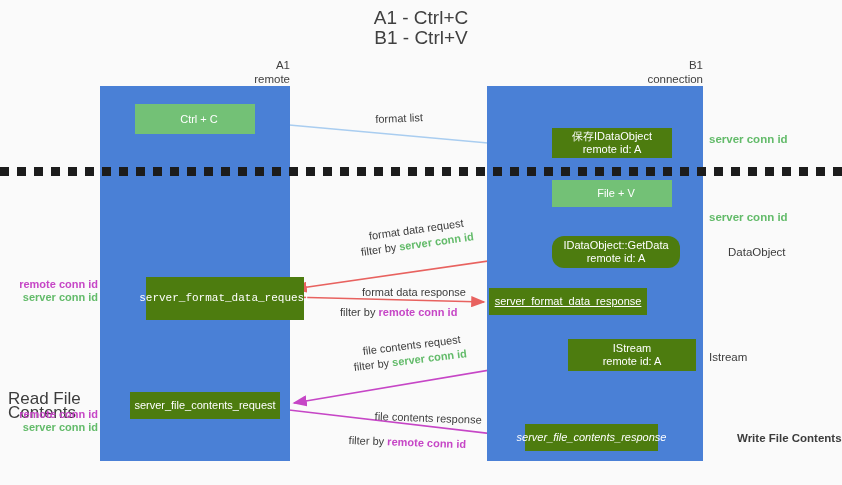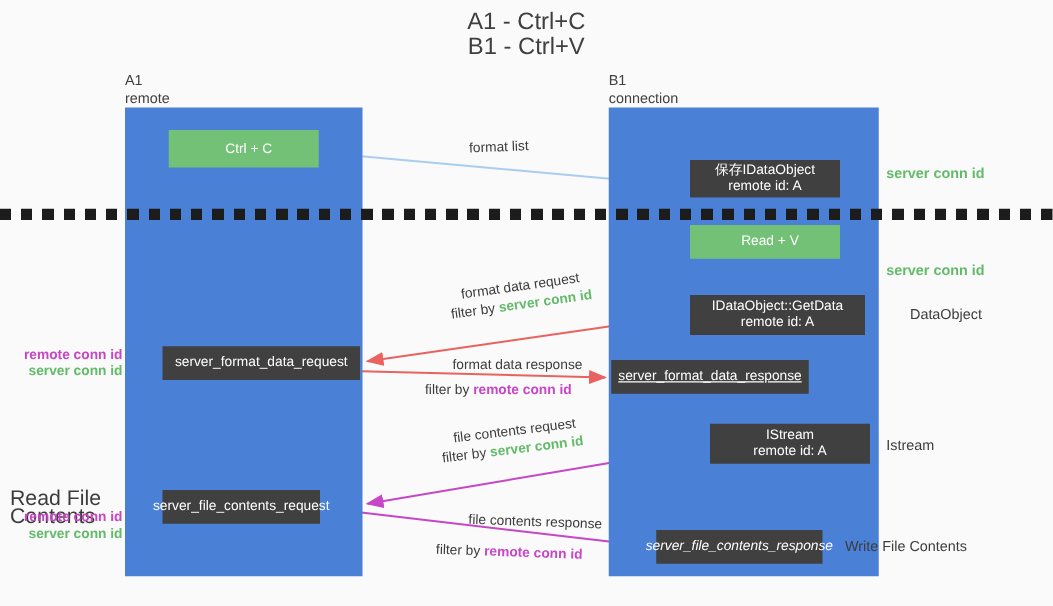--- a/index.html
+++ b/index.html
@@ -32,21 +32,21 @@
     font-size: 19px;
     line-height: 20px;
     color: #404040;
     white-space: pre-line;
   }
 
   
   .col-header {
     font-size: 11.5px;
     line-height: 14px;
-    text-align: left;
+    text-align: right;
     color: #404040;
     white-space: pre-line;
   }
   #hdr-a1 { top: 58px; left: 100px; width: 190px; }
   #hdr-b1 { top: 58px; left: 487px; width: 216px; }
 
   
   .lane {
     background: #4a80d6;
     top: 86px;
@@ -75,48 +75,48 @@
     align-items: center;
     justify-content: center;
     color: #ffffff;
     font-size: 11px;
     line-height: 13px;
     text-align: center;
     white-space: pre-line;
     padding: 2px 4px;
   }
   .node.green { background: #73c176; padding-left: 12px; }
-  .node.orange { background: #404040; }
+  .node.orange { background: #4d7c0f; }
 
   #n-ctrlc   { left: 135px; top: 104px; width: 120px; height: 30px; }
   #n-save    { left: 552px; top: 128px; width: 120px; height: 30px; }
   #n-ctrlv   { left: 552px; top: 180px; width: 120px; height: 27px; }
-  #n-getdata { left: 552px; top: 236px; width: 140px; height: 32px; }
+  #n-getdata { left: 552px; top: 236px; width: 128px; height: 32px; border-radius: 12px; }
   #n-istream { left: 568px; top: 339px; width: 128px; height: 32px; }
 
-  #n-fmt-req  { left: 130px; top: 277px; width: 158px; height: 27px; }
+  #n-fmt-req  { left: 146px; top: 277px; width: 158px; height: 43px; font-family: Liberation Mono, monospace; }
   #n-fmt-resp { left: 489px; top: 288px; width: 158px; height: 27px; text-decoration: underline; }
-  #n-file-req { left: 130px; top: 392px; width: 126px; height: 27px; }
+  #n-file-req { left: 130px; top: 392px; width: 150px; height: 27px; }
   #n-file-resp{ left: 525px; top: 424px; width: 133px; height: 27px; font-style: italic; }
 
   
   .side-label {
     font-size: 11.5px;
     line-height: 14px;
     color: #3c3c3c;
     white-space: pre-line;
   }
   .green-txt  { color: #63bb6a; font-weight: bold; }
   .purple-txt { color: #c646c6; font-weight: bold; }
 
   #lbl-srv-1  { left: 709px; top: 132px; }
   #lbl-srv-2  { left: 709px; top: 210px; }
   #lbl-dataobj{ left: 728px; top: 245px; }
   #lbl-istream{ left: 709px; top: 350px; }
-  #lbl-write  { left: 676px; top: 431px; }
+  #lbl-write  { left: 737px; top: 431px; font-weight: bold; }
 
   #lbl-left-conn-1 {
     left: 8px; top: 278px; width: 90px;
     text-align: right; font-size: 11px; line-height: 13px;
   }
   #lbl-read-file {
     left: 8px; top: 392px; width: 88px;
     text-align: left; font-size: 17px; line-height: 14px;
   }
   #lbl-left-conn-2 {
@@ -201,21 +201,21 @@
 B1 - Ctrl+V</div>
 
 <div class="abs col-header" id="hdr-a1">A1
 remote</div>
 <div class="abs col-header" id="hdr-b1">B1
 connection</div>
 
 <div class="abs node green" id="n-ctrlc">Ctrl + C</div>
 <div class="abs node orange" id="n-save">保存IDataObject
 remote id: A</div>
-<div class="abs node green" id="n-ctrlv">Read + V</div>
+<div class="abs node green" id="n-ctrlv">File + V</div>
 <div class="abs node orange" id="n-getdata">IDataObject::GetData
 remote id: A</div>
 <div class="abs node orange" id="n-istream">IStream
 remote id: A</div>
 
 <div class="abs node orange" id="n-fmt-req">server_format_data_request</div>
 <div class="abs node orange" id="n-fmt-resp">server_format_data_response</div>
 <div class="abs node orange" id="n-file-req">server_file_contents_request</div>
 <div class="abs node orange" id="n-file-resp">server_file_contents_response</div>
 

